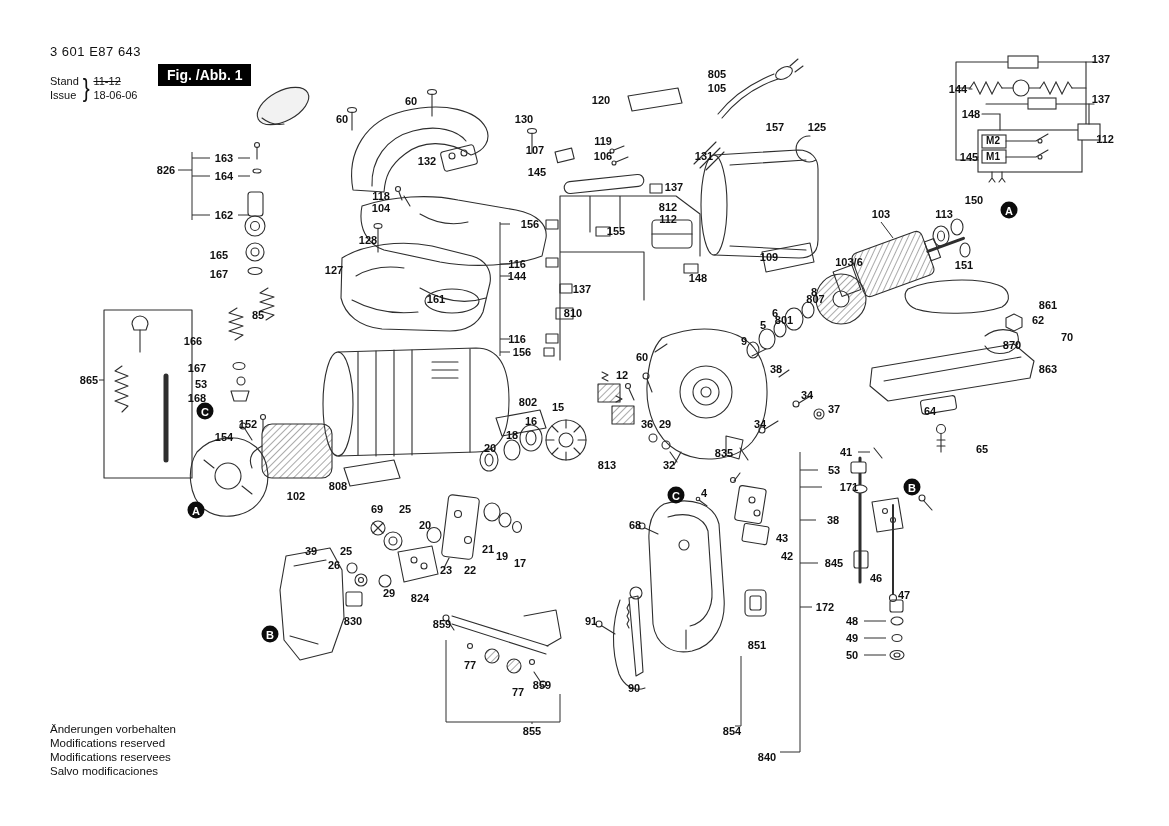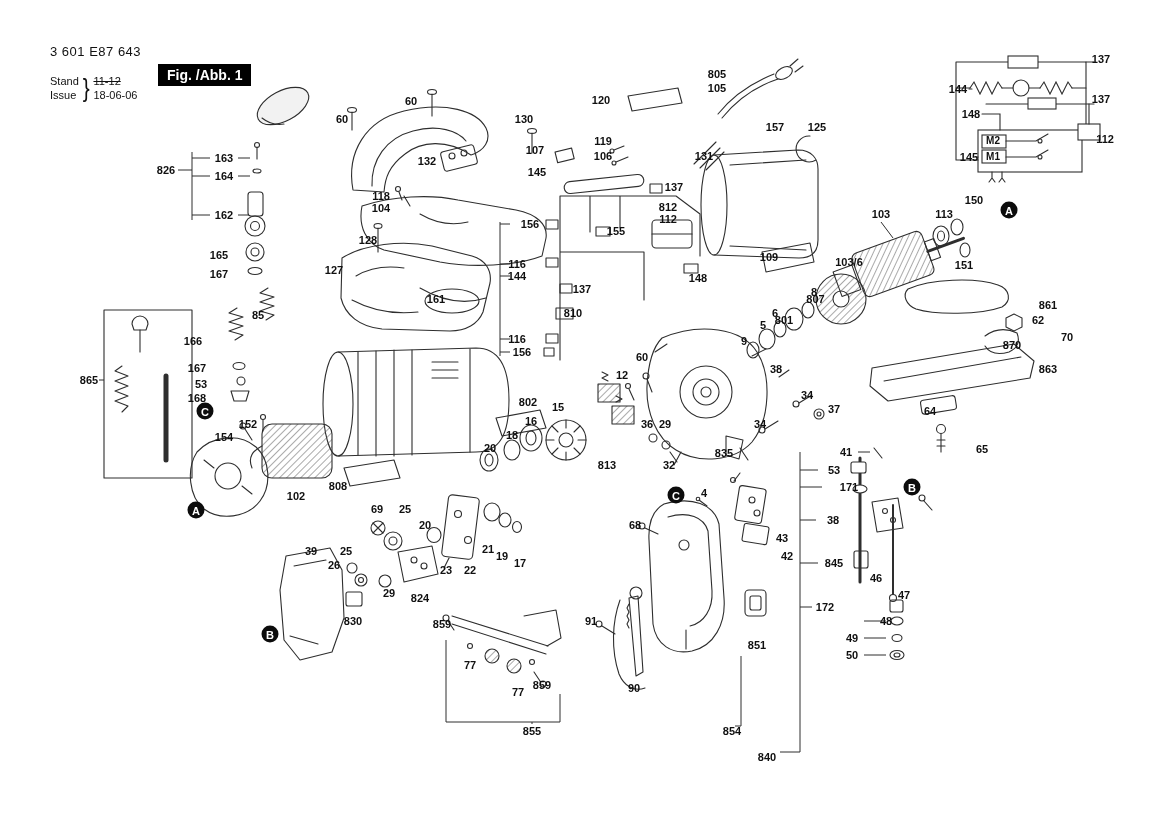--- a/index.html
+++ b/index.html
@@ -428,21 +428,21 @@
       <div class="part-label" style="left: 846px; top: 452px;">41</div>
       <div class="part-label" style="left: 834px; top: 470px;">53</div>
       <div class="part-label" style="left: 849px; top: 487px;">171</div>
       <div class="part-label" style="left: 833px; top: 520px;">38</div>
       <div class="part-label" style="left: 782px; top: 538px;">43</div>
       <div class="part-label" style="left: 787px; top: 556px;">42</div>
       <div class="part-label" style="left: 834px; top: 563px;">845</div>
       <div class="part-label" style="left: 876px; top: 578px;">46</div>
       <div class="part-label" style="left: 904px; top: 595px;">47</div>
       <div class="part-label" style="left: 825px; top: 607px;">172</div>
-      <div class="part-label" style="left: 852px; top: 621px; margin-left: 34px;">48</div>
+      <div class="part-label" style="left: 852px; top: 621px;">48</div>
       <div class="part-label" style="left: 852px; top: 638px;">49</div>
       <div class="part-label" style="left: 852px; top: 655px;">50</div>
       <div class="part-label" style="left: 757px; top: 645px;">851</div>
       <div class="part-label" style="left: 591px; top: 621px;">91</div>
       <div class="part-label" style="left: 634px; top: 688px;">90</div>
       <div class="part-label" style="left: 442px; top: 624px;">859</div>
       <div class="part-label" style="left: 470px; top: 665px;">77</div>
       <div class="part-label" style="left: 518px; top: 692px;">77</div>
       <div class="part-label" style="left: 542px; top: 685px;">859</div>
       <div class="part-label" style="left: 532px; top: 731px;">855</div>
@@ -473,14 +473,20 @@
       </div>
       <div class="brace">}</div>
       <div class="issue-dates">
         <span class="struck">11-12</span>
         <span>18-06-06</span>
       </div>
     </div>
     <div class="fig-box">Fig. /Abb. 1</div>
   </div>
 
+  <div class="footer" id="footer-lines">
+      <div class="footer-line">Änderungen vorbehalten</div>
+      <div class="footer-line">Modifications reserved</div>
+      <div class="footer-line">Modifications reservees</div>
+      <div class="footer-line">Salvo modificaciones</div>
+    </div>
 
 </div>
 
 </body></html>

